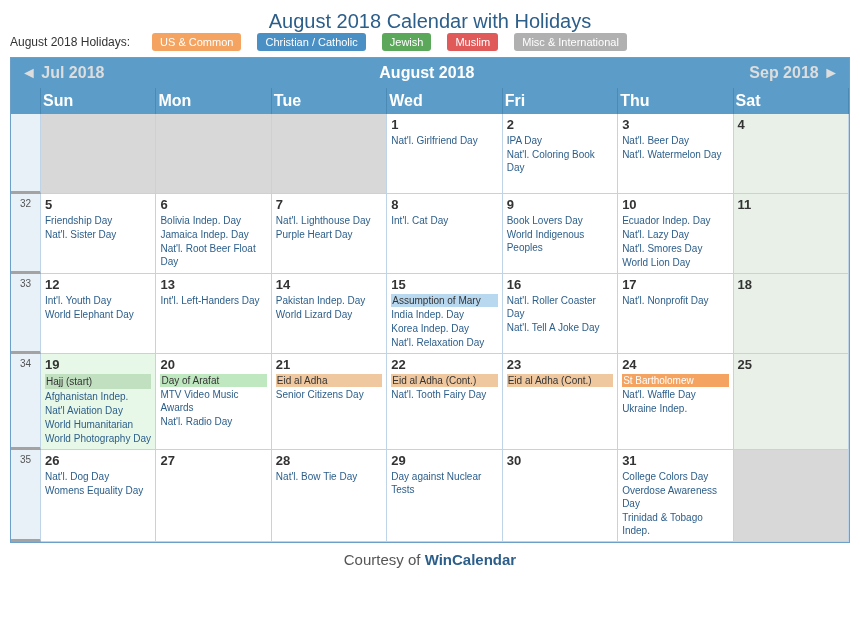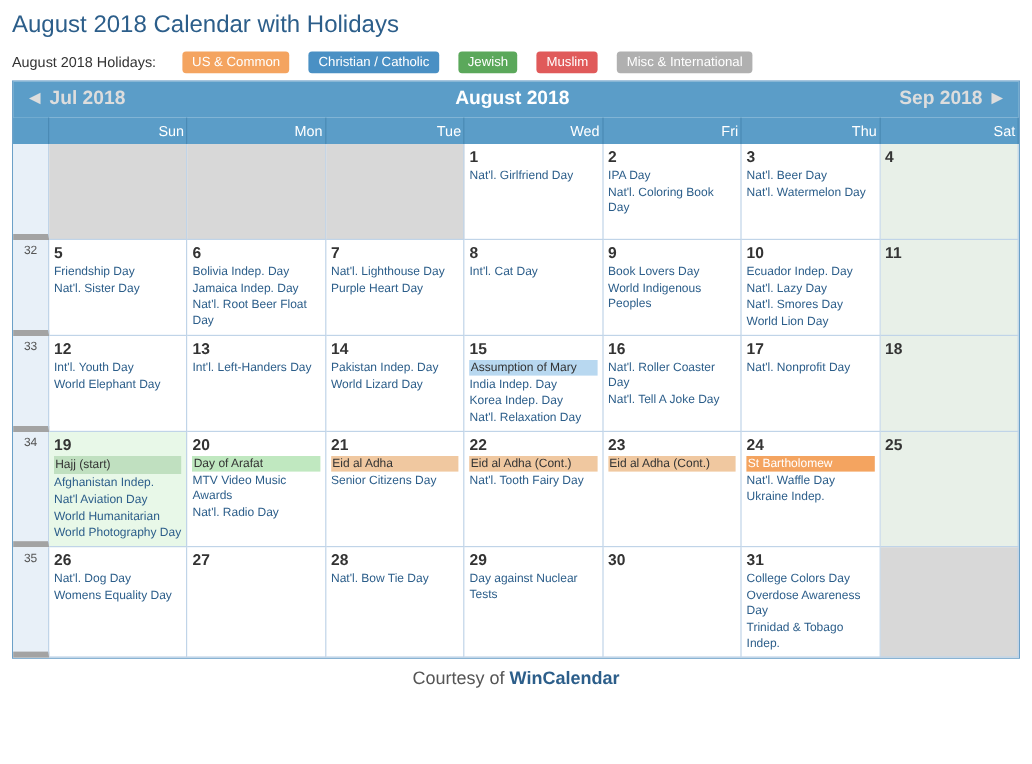--- a/index.html
+++ b/index.html
@@ -5,24 +5,24 @@
     * { box-sizing: border-box; margin: 0; padding: 0; }
     body {
       font-family: Arial, sans-serif;
       font-size: 11px;
       background: #fff;
       width: 860px;
       min-height: 637px;
       padding: 10px;
     }
     .page-title {
-      text-align: left;
+      text-align: center;
       font-size: 20px;
       color: #2c5e8a;
-      margin-bottom: 10px;
+      margin-bottom: 0;
       font-weight: normal;
     }
     .holidays-bar {
       display: flex;
       align-items: center;
       margin-bottom: 6px;
       gap: 16px;
     }
     .holidays-label {
       font-size: 12px;
@@ -60,43 +60,43 @@
       font-size: 16px;
       color: #ddd;
       cursor: pointer;
     }
     .days-header {
       display: grid;
       grid-template-columns: 30px repeat(7, 1fr);
       background: #5b9dc8;
     }
     .day-name {
-      text-align: right;
+      text-align: left;
       padding: 4px 2px;
       color: #fff;
-      font-weight: normal;
-      font-size: 12px;
+      font-weight: bold;
+      font-size: 16px;
       border-right: 1px solid #4a8ab5;
     }
     .week-num-header {
       background: #5b9dc8;
       border-right: 1px solid #4a8ab5;
     }
     .calendar-body {
       display: grid;
       grid-template-columns: 30px repeat(7, 1fr);
     }
     .week-num {
       background: #e8f0f8;
       text-align: center;
       padding: 4px 2px;
       font-size: 10px;
       color: #555;
       border-right: 1px solid #c0d4e8;
-      border-bottom: 5px solid #a3a3a3;
+      border-bottom: 3px solid #a3a3a3;
       vertical-align: top;
     }
     .cal-cell {
       border-right: 1px solid #c0d4e8;
       border-bottom: 1px solid #c0d4e8;
       padding: 3px 4px;
       vertical-align: top;
       min-height: 80px;
       position: relative;
     }

